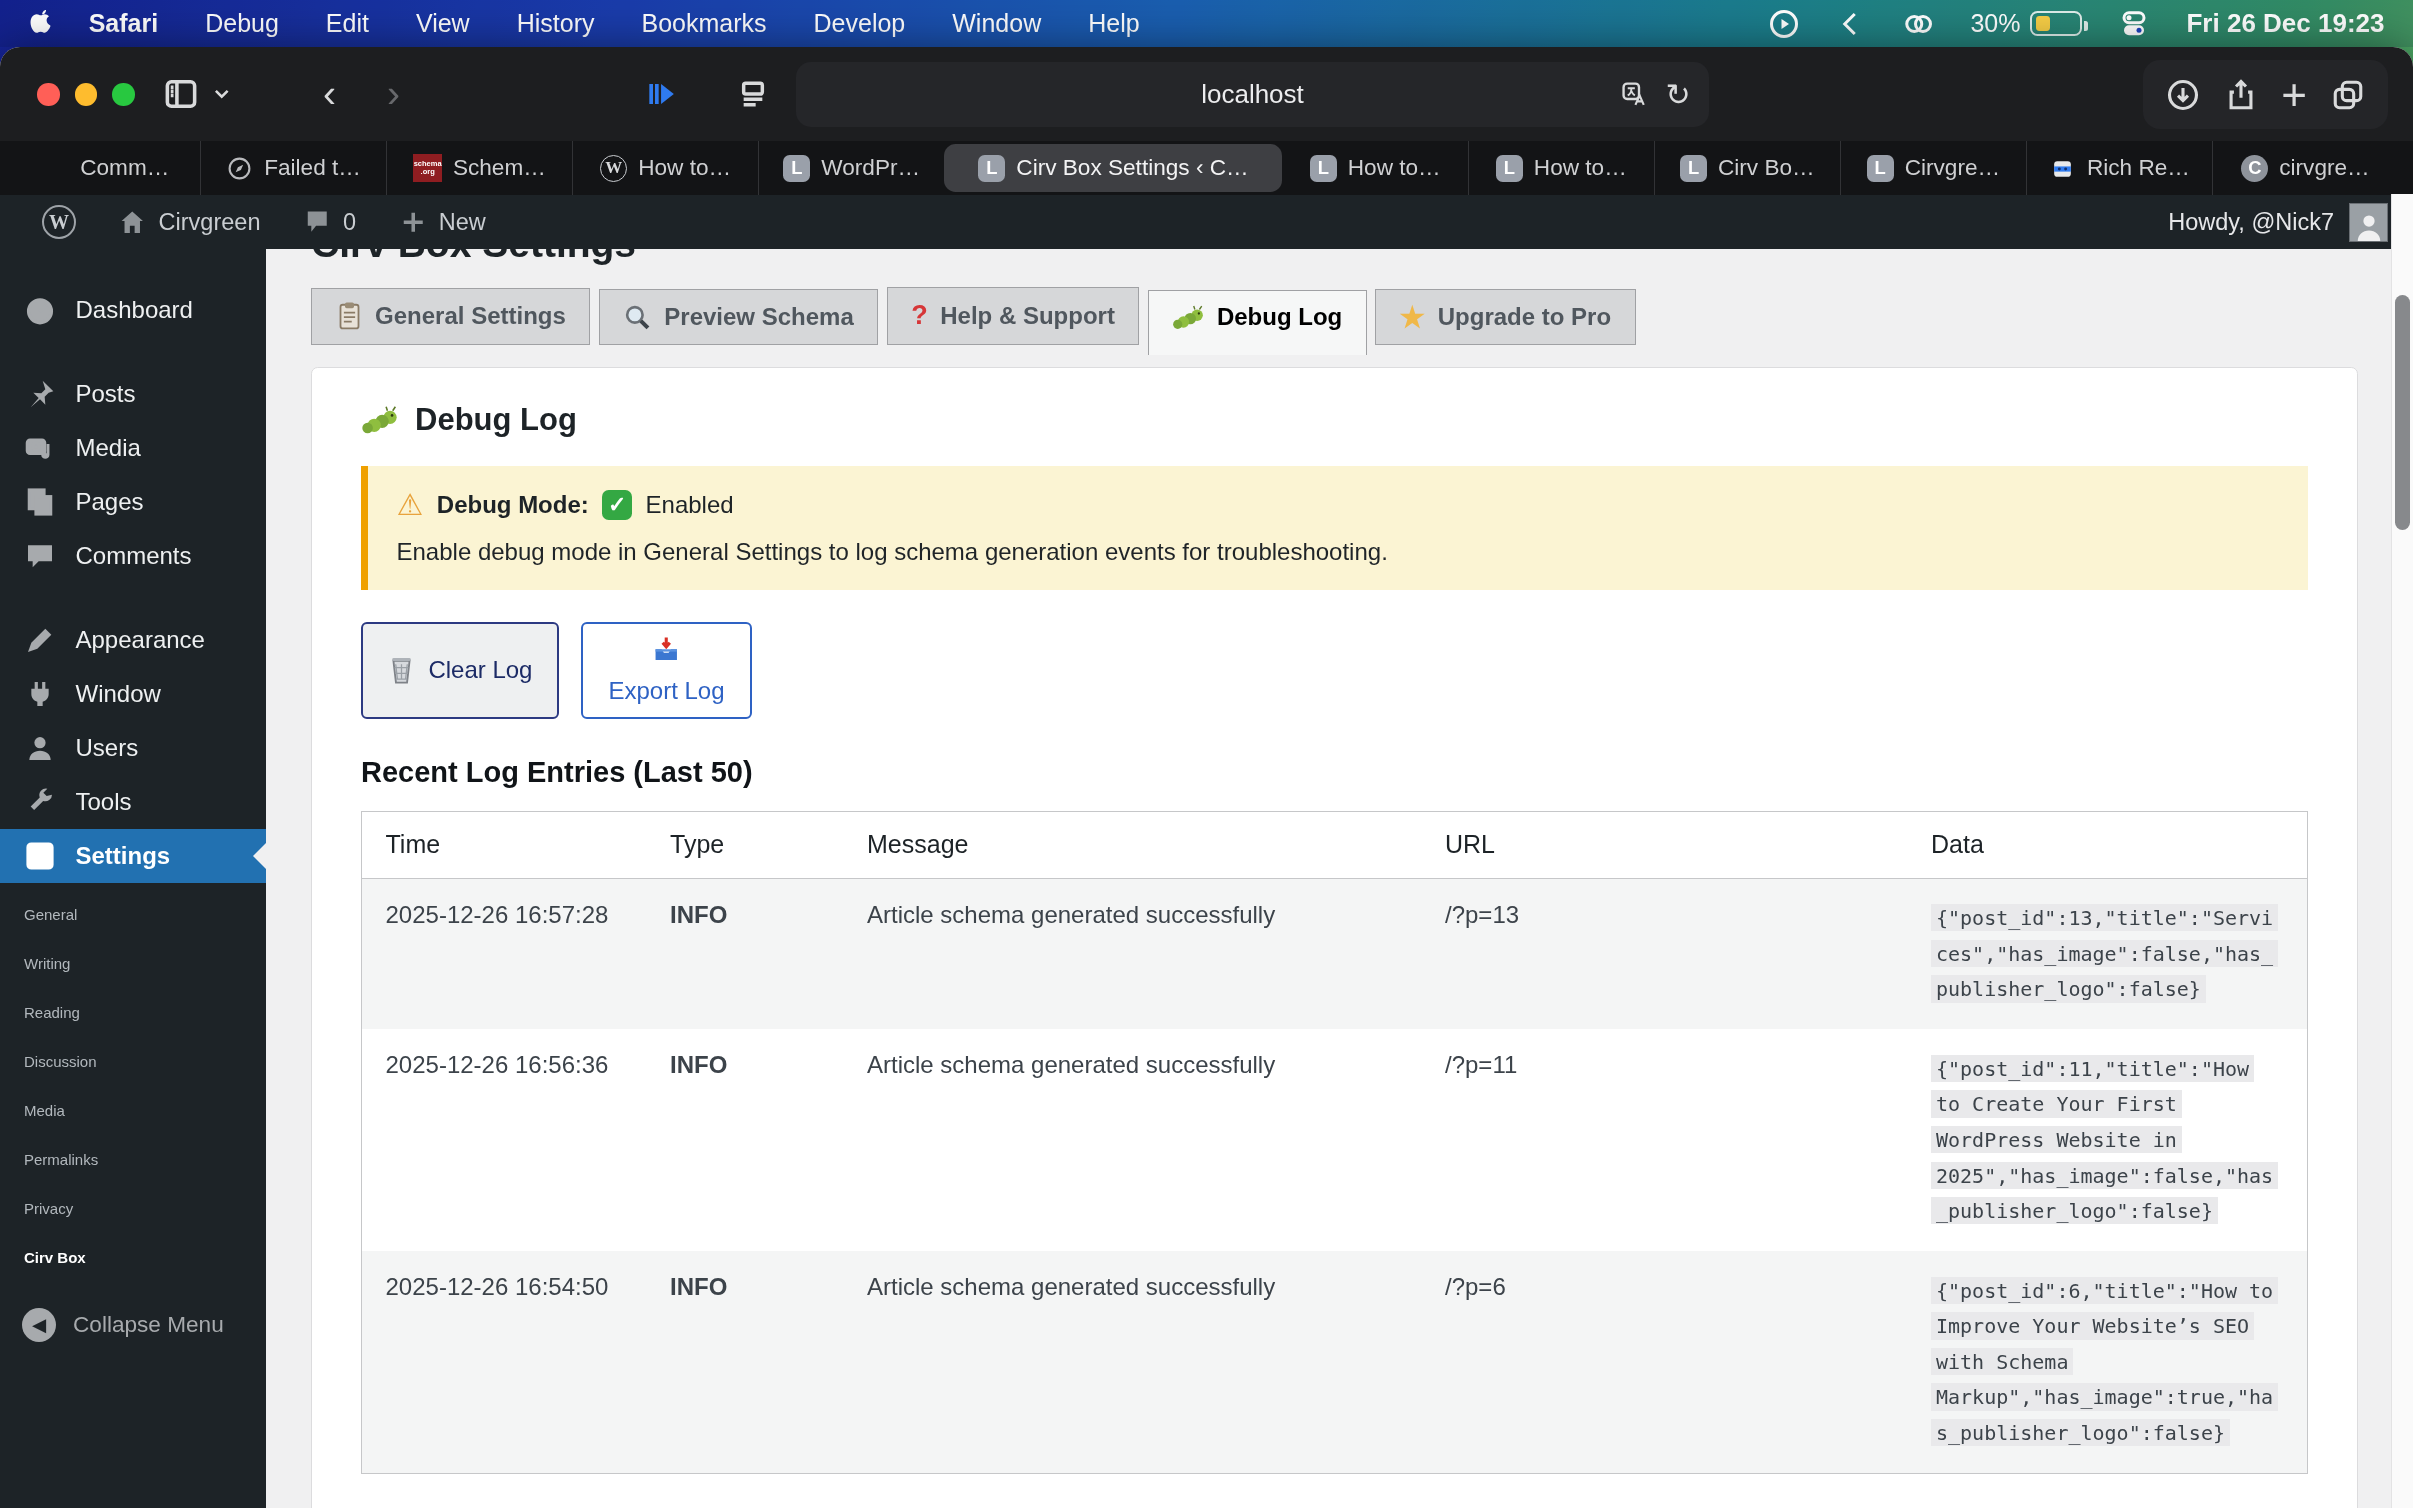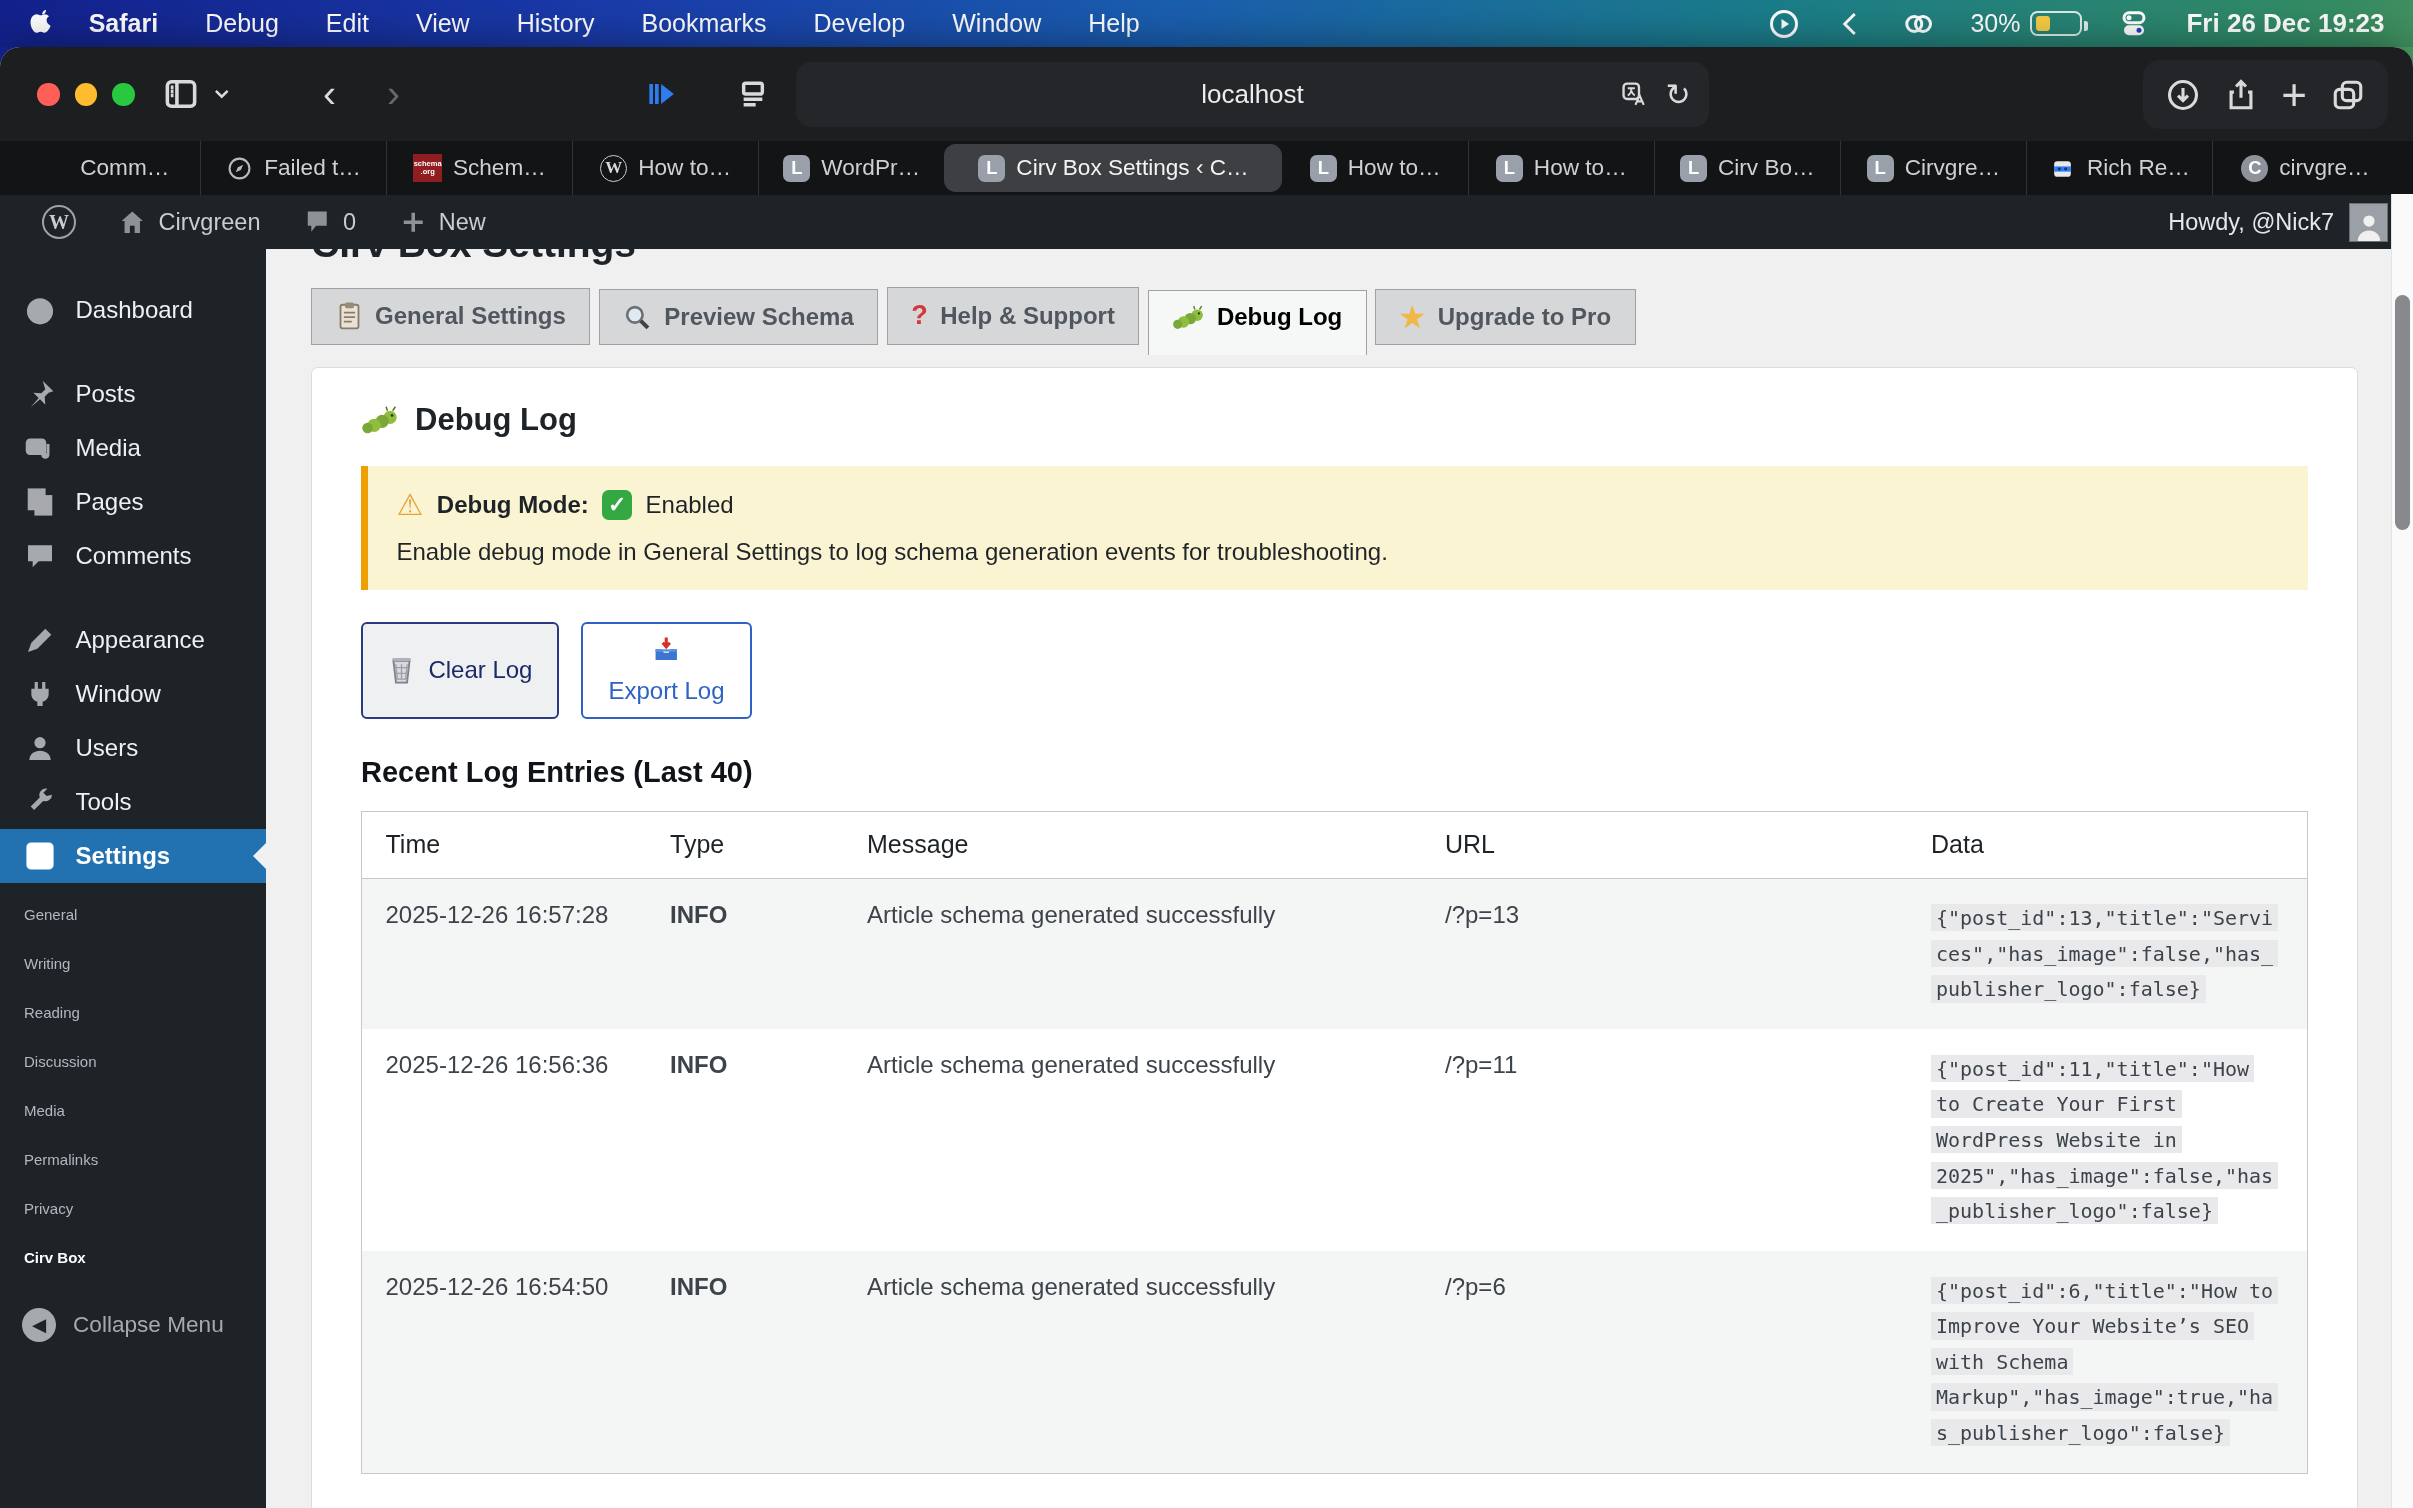--- a/index.html
+++ b/index.html
@@ -510,21 +510,21 @@
             <span class="btn btn-export">
               <svg width="28.5" height="28.5" viewBox="0 0 24 24">
                   <path d="M12 2v7M9 6.5L12 10l3-3.5" stroke="#d93025" stroke-width="2.6" fill="none"></path>
                   <path d="M3 12h5l2 3h4l2-3h5v9H3z" fill="#3b77d1"></path>
                   <path d="M3 12h18v2H3z" fill="#5a92e0"></path>
                 </svg>
               <span>Export Log</span>
             </span>
           </div>
 
-          <div class="h3row">Recent Log Entries (Last 40)</div>
+          <div class="h3row">Recent Log Entries (Last 50)</div>
 
           <table class="log">
             <colgroup>
                 <col style="width:285px">
                 <col style="width:197px">
                 <col style="width:578px">
                 <col style="width:486px">
                 <col>
               </colgroup>
             <thead>

